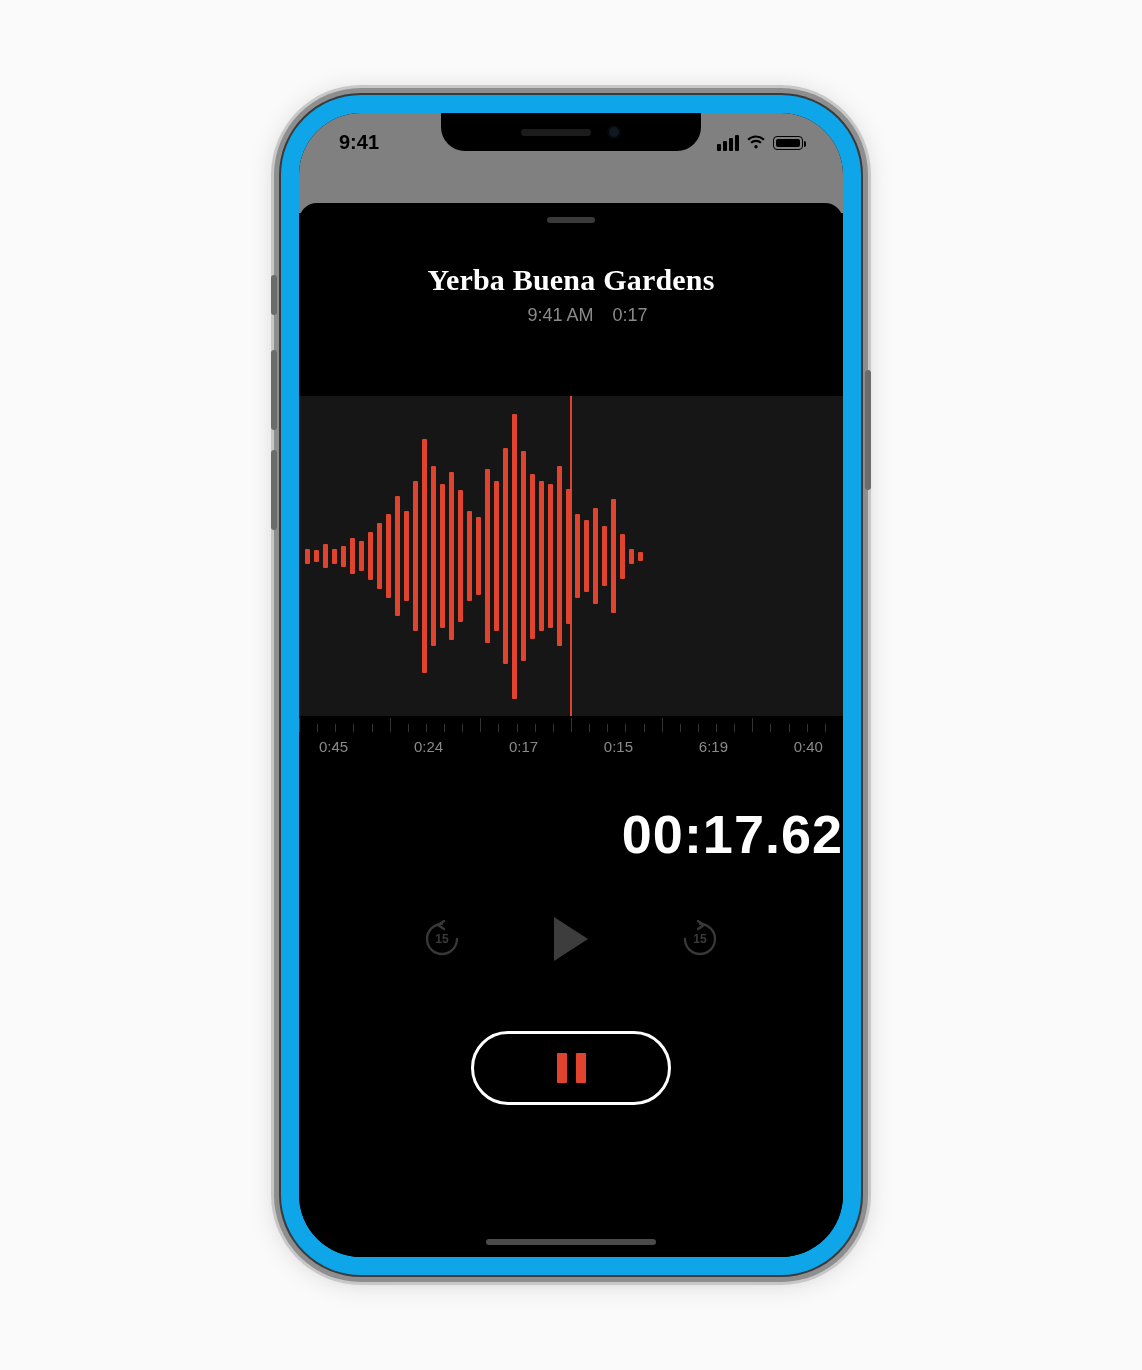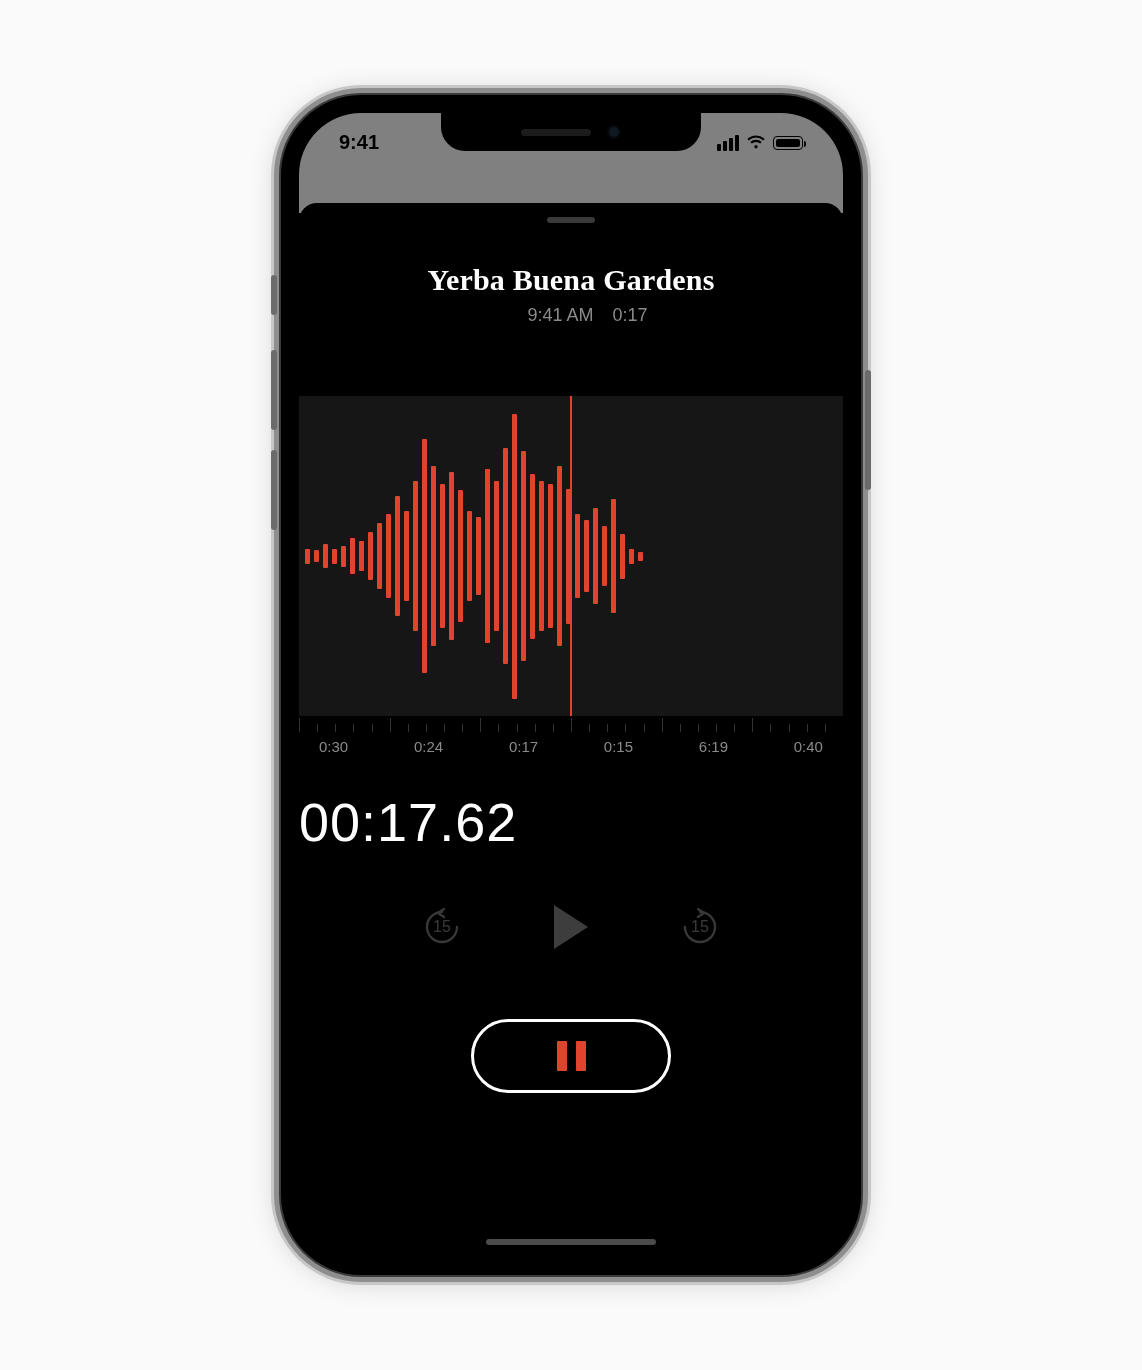--- a/index.html
+++ b/index.html
@@ -11,21 +11,21 @@
     display: flex;
     align-items: center;
     justify-content: center;
     overflow: hidden;
   }
 
   
   .phone {
     width: 580px;
     height: 1180px;
-    background: #000000;
+    background: #0ea5e9;
     border-radius: 80px;
     box-shadow:
       0 0 0 2px #3a3a3a,
       0 0 0 7px #8e8e8e,
       0 0 0 10px #c7c7c7,
       0 2px 30px rgba(0,0,0,.25);
     position: relative;
     padding: 18px;
   }
   
@@ -181,23 +181,23 @@
     color:#8a8a8a;
     font-size:15px;
     padding:6px 20px 0 20px;
     justify-content:space-between;
   }
 
   
   .bigtime{
     color:#fff;
     font-size:54px;
-    font-weight:400;
-    text-align:left;
-    margin-top:36px;
+    font-weight:700;
+    text-align:right;
+    margin-top:48px;
     font-variant-numeric: tabular-nums;
     letter-spacing:1px;
   }
 
   
   .transport{
     display:flex;
     align-items:center;
     justify-content:center;
     gap:90px;
@@ -205,21 +205,21 @@
   }
   .skip{
     width:44px;height:44px;
     opacity:.22;
     position:relative;
     display:flex;align-items:center;justify-content:center;
     color:#fff;
   }
   .skip svg{display:block;}
   .skip .n{
-    position:absolute; font-size:16px; font-weight:400; color:#fff;
+    position:absolute; font-size:12px; font-weight:700; color:#fff;
   }
   .play{
     width:0;height:0;
     border-left:34px solid #3d3d3d;
     border-top:22px solid transparent;
     border-bottom:22px solid transparent;
   }
 
   
   .pausebar{
@@ -362,21 +362,21 @@
             <i></i>
             <i></i>
             <i></i>
             <i class="big"></i>
             <i></i>
             <i></i>
             <i></i>
             <i></i>
           </div>
         <div class="ticks" id="ticks">
-            <span>0:30</span>
+            <span>0:45</span>
             <span>0:24</span>
             <span>0:17</span>
             <span>0:15</span>
             <span>6:19</span>
             <span>0:40</span>
           </div>
       </div>
 
       <div class="bigtime">00:17.62</div>
 

